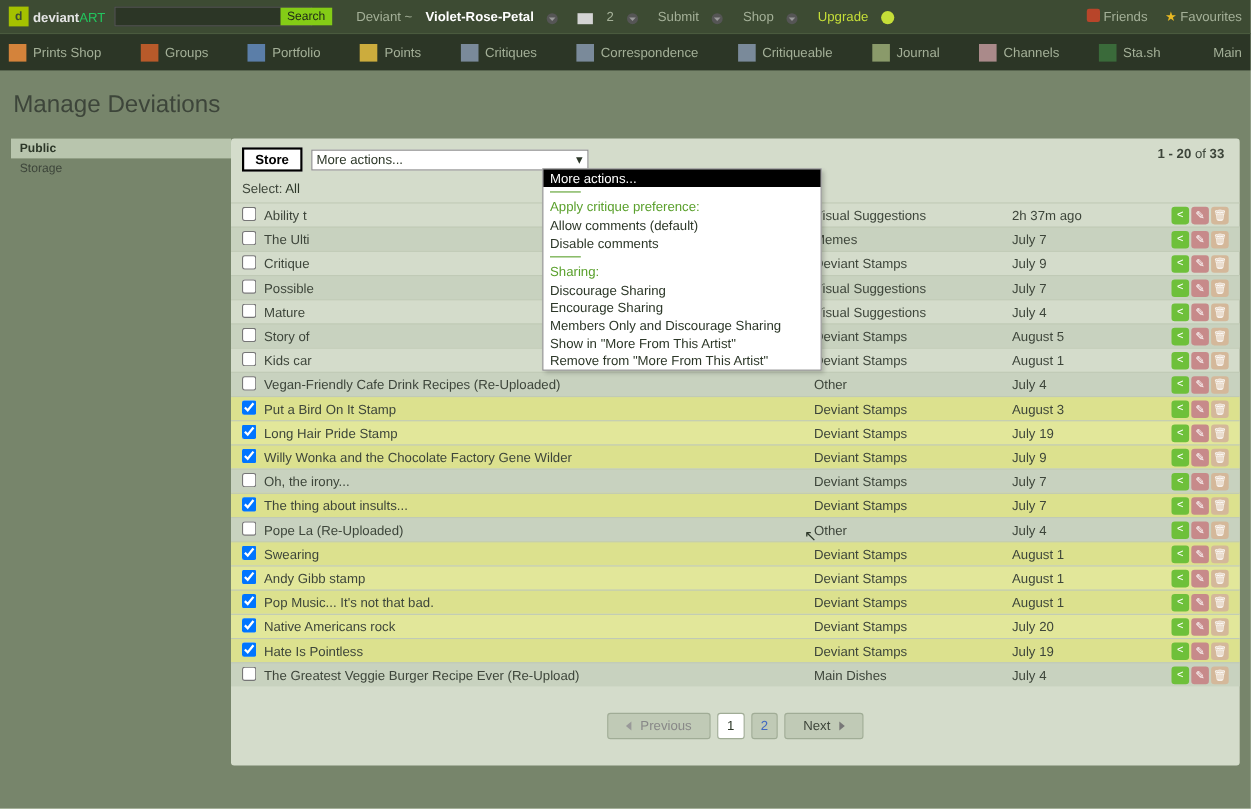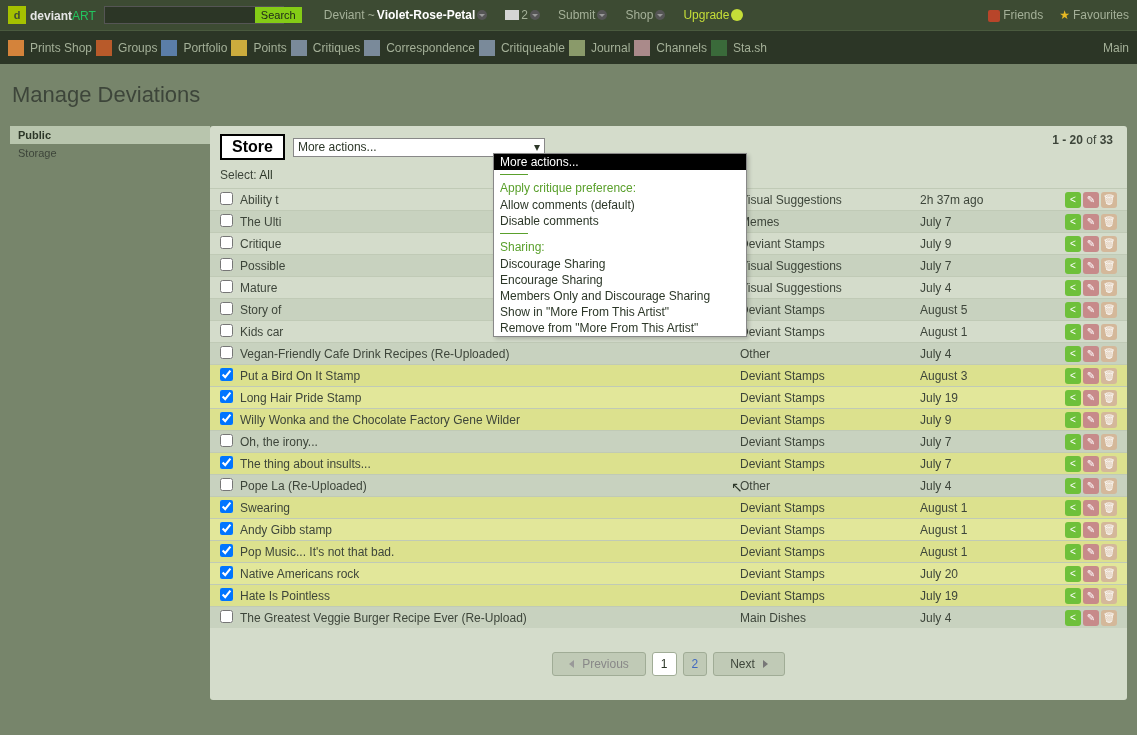--- a/index.html
+++ b/index.html
@@ -6,47 +6,47 @@
 body{background:#77856b;color:#2c3728}
 .topbar{background:#3d4b33;height:30px;display:flex;align-items:center;padding:0 8px;color:#ccc}
 .logo{display:flex;align-items:center;margin-right:8px}
 .logo-icon{width:18px;height:18px;background:#a5c100;margin-right:4px;display:flex;align-items:center;justify-content:center;color:#3d4b33;font-weight:bold;font-size:11px}
 .logo-text{color:#e5e5e5;font-weight:bold;font-size:13px}
 .logo-text b{font-weight:400;color:#22c55e}
 .search-box{background:#2c3626;border:1px solid #555;height:18px;width:180px;display:flex;align-items:center}
 .search-input{flex:1;background:transparent;border:none;padding:0 4px;color:#ccc;font-size:11px}
 .search-btn{background:#84cc16;color:#1d2618;border:none;padding:2px 6px;font-size:11px;cursor:pointer}
 .top-nav{display:flex;align-items:center;margin-left:40px;gap:18px;flex:1}
-.top-nav-item{color:#a4b098;font-size:11px;display:flex;align-items:center;gap:2px;cursor:pointer}
+.top-nav-item{color:#a4b098;font-size:11px;display:flex;align-items:flex-end;gap:12px;cursor:pointer}
 .username{color:#fff;font-weight:bold}
 .top-nav-item.upgrade{color:#c5de38}
 .top-right{display:flex;align-items:center;gap:16px}
-.top-right-item{color:#a4b098;font-size:11px;display:flex;align-items:flex-end;gap:3px;cursor:pointer}
+.top-right-item{color:#a4b098;font-size:11px;display:flex;align-items:flex-start;gap:3px;cursor:pointer}
 .circle{width:10px;height:10px;border-radius:50%;background:#555;display:inline-flex;align-items:center;justify-content:center}
 .circle::after{content:'';width:0;height:0;border-left:3px solid transparent;border-right:3px solid transparent;border-top:3px solid #999}
-.navbar{background:#2c3626;height:34px;display:flex;align-items:center;padding:0 8px;gap:4px;border-top:1px solid #4a5a3e}
+.navbar{background:#2c3626;height:34px;display:flex;align-items:center;padding:0 8px;gap:36px;border-top:1px solid #4a5a3e}
 .nav-item{color:#a4b098;font-size:12px;display:flex;align-items:center;gap:6px;cursor:pointer}
 .nav-icon{width:16px;height:16px;display:inline-block}
 .nav-icon.orange{background:#d4833b}
 .nav-icon.house{background:#b85a2a}
 .nav-icon.blue{background:#5b7ea8}
 .nav-icon.yellow{background:#ccac3d}
 .nav-icon.speech{background:#7a8a9a}
 .nav-icon.book{background:#8a9a6a}
 .nav-icon.tv{background:#aa8a8a}
 .nav-icon.stash{background:#3a6a3a}
 .content{padding:10px}
 .page-title{font-size:22px;color:#3d453a;margin:8px 2px 18px;font-weight:normal}
 .main-wrap{display:flex;gap:0}
 .sidebar{width:200px}
 .side-item{padding:3px 8px;font-size:11px;color:#3d453a;cursor:pointer}
 .side-item.active{background:#b8c5ad;font-weight:bold;color:#2c3728}
 .main{flex:1;background:#d4dccb;border-radius:3px;padding:0;position:relative}
 .toolbar{padding:8px 10px 4px;display:flex;align-items:center;gap:8px;position:relative}
-.store-btn{background:#fff;border:2px solid #000;padding:2px 10px;font-weight:bold;font-size:16px;cursor:pointer}
+.store-btn{background:#fff;border:2px solid #000;padding:2px 10px;font-weight:bold;font-size:12px;cursor:pointer}
 .actions-select{flex:0 0 252px;background:#fff;border:1px solid #888;padding:2px 4px;font-size:12px;position:relative;cursor:pointer;height:19px;display:flex;align-items:center;justify-content:space-between}
 .dropdown-menu{position:absolute;top:27px;left:283px;width:254px;background:#fff;border:1px solid #888;z-index:10;box-shadow:2px 2px 4px rgba(0,0,0,0.2)}
 .dd-item{padding:1px 6px;font-size:12px;cursor:pointer}
 .dd-item.selected{background:#000;color:#fff}
 .dd-header{color:#5aa02c;padding:2px 6px 2px;font-size:12px}
 .dd-sep{border-top:1px solid #5aa02c;width:28px;margin:4px 6px}
 .page-info{position:absolute;right:14px;top:6px;font-size:13px;color:#3d453a}
 .select-row{padding:4px 10px 6px;font-size:12px;color:#3d453a}
 .select-row a{color:#2c3728;text-decoration:none}
 .table{width:100%}

